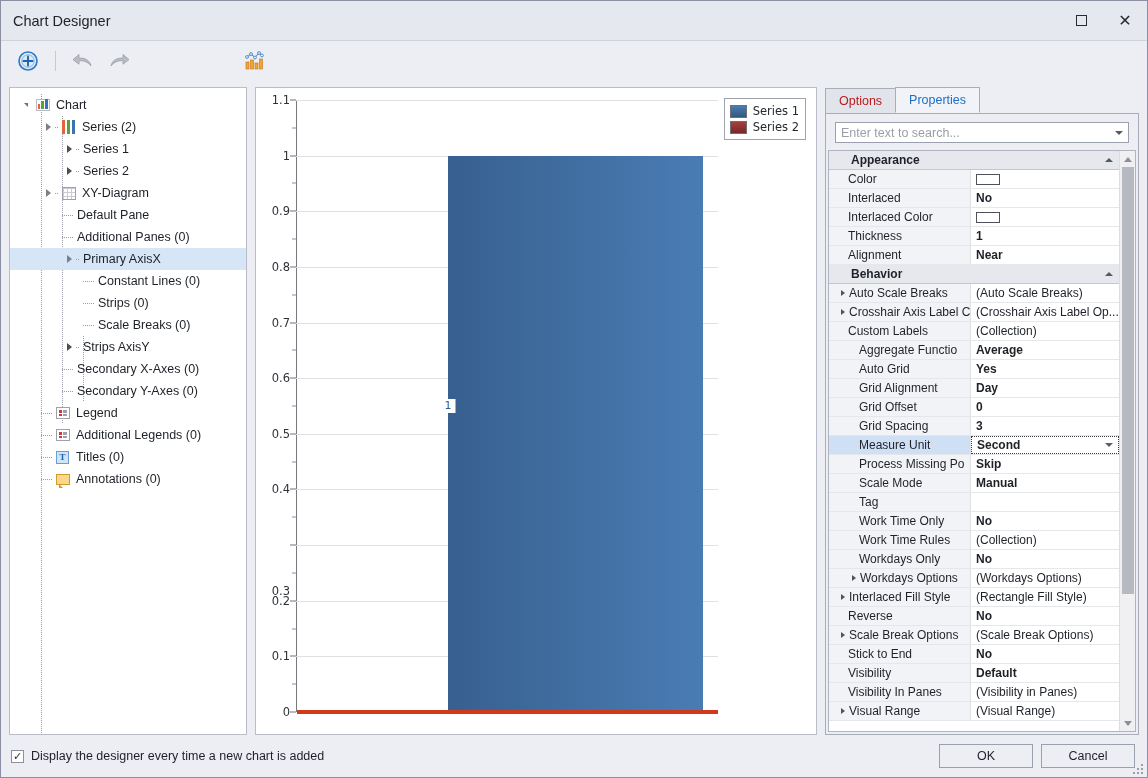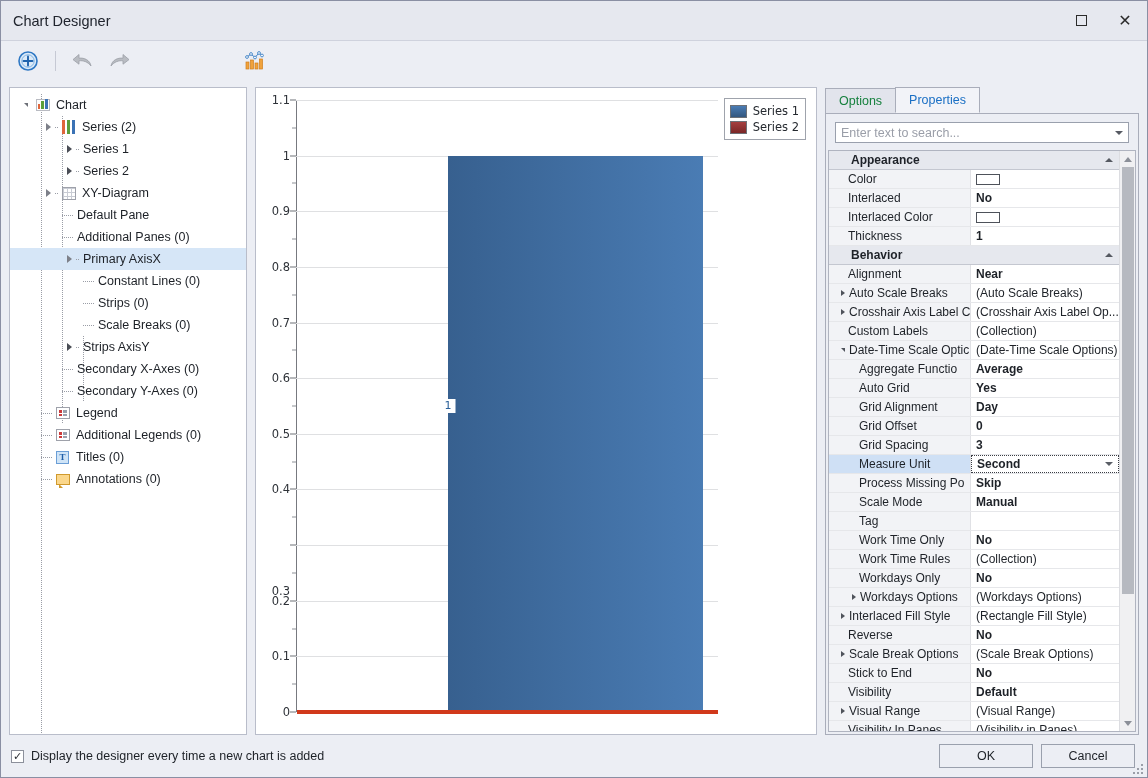--- a/index.html
+++ b/index.html
@@ -238,21 +238,21 @@
     height: 27px; flex: 0 0 27px;
     border-bottom: 1px solid #a9adba;
   }
   .tab {
     height: 25px; line-height: 24px;
     padding: 0 13px;
     font-size: 12.5px;
     border: 1px solid #a9adba;
     border-bottom: none;
     background: #e2e4ec;
-    color: #15803d;
+    color: #b91c1c;
     margin-right: -1px;
     cursor: default;
   }
   .tab.active {
     background: #f2f3f8;
     color: #1a6fc4;
     height: 26px; line-height: 25px;
     position: relative; z-index: 2;
     border-bottom: 1px solid #f2f3f8;
   }
@@ -761,32 +761,32 @@
               </div>
               <div class="grow">
                 <div class="gname">
                   <span style="display:inline-block;width:19px;flex:0 0 19px;"></span>
                   <span>Thickness</span>
                 </div>
                 <div class="gval bold">
                   <span>1</span>
                 </div>
               </div>
+              <div class="grow">
+                <div class="gname">
+                  <span style="display:inline-block;width:19px;flex:0 0 19px;"></span>
+                  <span>Alignment</span>
+                </div>
+                <div class="gval bold">
+                  <span>Near</span>
+                </div>
+              </div>
               <div class="grow cat">
                 <span>Behavior</span>
                 <span class="collapse-caret"></span>
-              </div>
-              <div class="grow">
-                <div class="gname">
-                  <span style="display:inline-block;width:19px;flex:0 0 19px;"></span>
-                  <span>Alignment</span>
-                </div>
-                <div class="gval bold">
-                  <span>Near</span>
-                </div>
               </div>
               <div class="grow">
                 <div class="gname">
                   <span style="display:inline-block;width:8px;flex:0 0 8px;"></span>
                   <span class="exp">
                     <span class="exp-tri"></span>
                   </span>
                   <span>Auto Scale Breaks</span>
                 </div>
                 <div class="gval">
@@ -809,32 +809,20 @@
                 <div class="gname">
                   <span style="display:inline-block;width:19px;flex:0 0 19px;"></span>
                   <span>Custom Labels</span>
                 </div>
                 <div class="gval">
                   <span>(Collection)</span>
                 </div>
               </div>
               <div class="grow">
                 <div class="gname">
-                  <span style="display:inline-block;width:8px;flex:0 0 8px;"></span>
-                  <span class="exp">
-                    <span class="exp-tri-open"></span>
-                  </span>
-                  <span>Date-Time Scale Optic</span>
-                </div>
-                <div class="gval">
-                  <span>(Date-Time Scale Options)</span>
-                </div>
-              </div>
-              <div class="grow">
-                <div class="gname">
                   <span style="display:inline-block;width:30px;flex:0 0 30px;"></span>
                   <span>Aggregate Functio</span>
                 </div>
                 <div class="gval bold">
                   <span>Average</span>
                 </div>
               </div>
               <div class="grow">
                 <div class="gname">
                   <span style="display:inline-block;width:30px;flex:0 0 30px;"></span>
@@ -993,37 +981,37 @@
                 <div class="gname">
                   <span style="display:inline-block;width:19px;flex:0 0 19px;"></span>
                   <span>Visibility</span>
                 </div>
                 <div class="gval bold">
                   <span>Default</span>
                 </div>
               </div>
               <div class="grow">
                 <div class="gname">
+                  <span style="display:inline-block;width:19px;flex:0 0 19px;"></span>
+                  <span>Visibility In Panes</span>
+                </div>
+                <div class="gval">
+                  <span>(Visibility in Panes)</span>
+                </div>
+              </div>
+              <div class="grow">
+                <div class="gname">
                   <span style="display:inline-block;width:8px;flex:0 0 8px;"></span>
                   <span class="exp">
                     <span class="exp-tri"></span>
                   </span>
                   <span>Visual Range</span>
                 </div>
                 <div class="gval">
                   <span>(Visual Range)</span>
-                </div>
-              </div>
-              <div class="grow">
-                <div class="gname">
-                  <span style="display:inline-block;width:19px;flex:0 0 19px;"></span>
-                  <span>Visibility In Panes</span>
-                </div>
-                <div class="gval">
-                  <span>(Visibility in Panes)</span>
                 </div>
               </div>
             </div>
           <div class="vscroll">
             <div class="sc-arrow">
               <div class="sc-up"></div>
             </div>
             <div class="sc-track">
               <div class="sc-thumb" style="height: 427px; top: 0px;"></div>
             </div>

